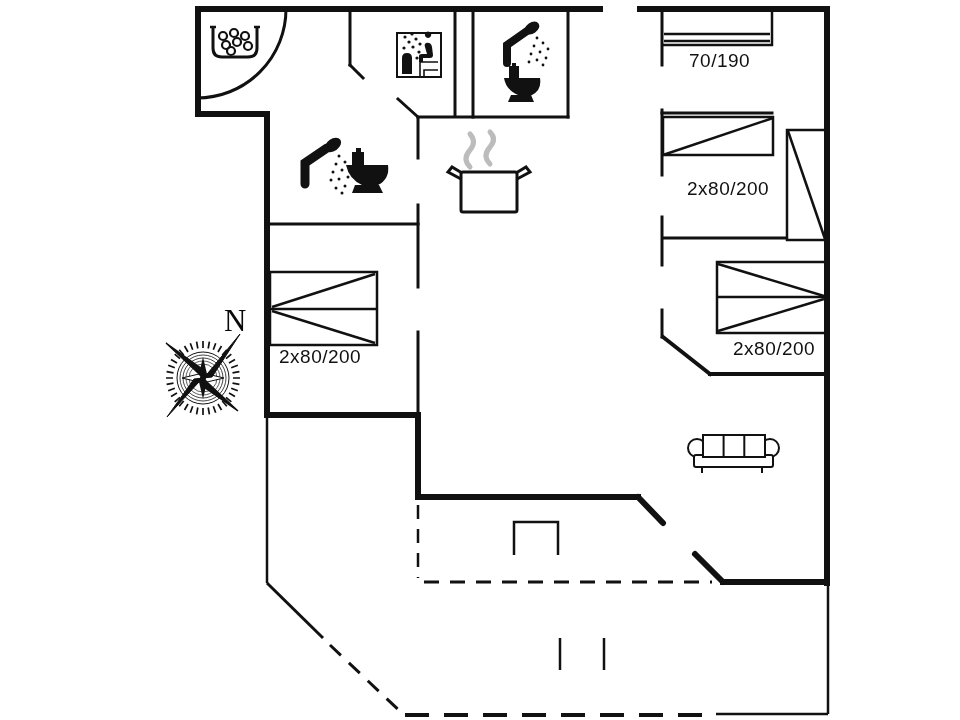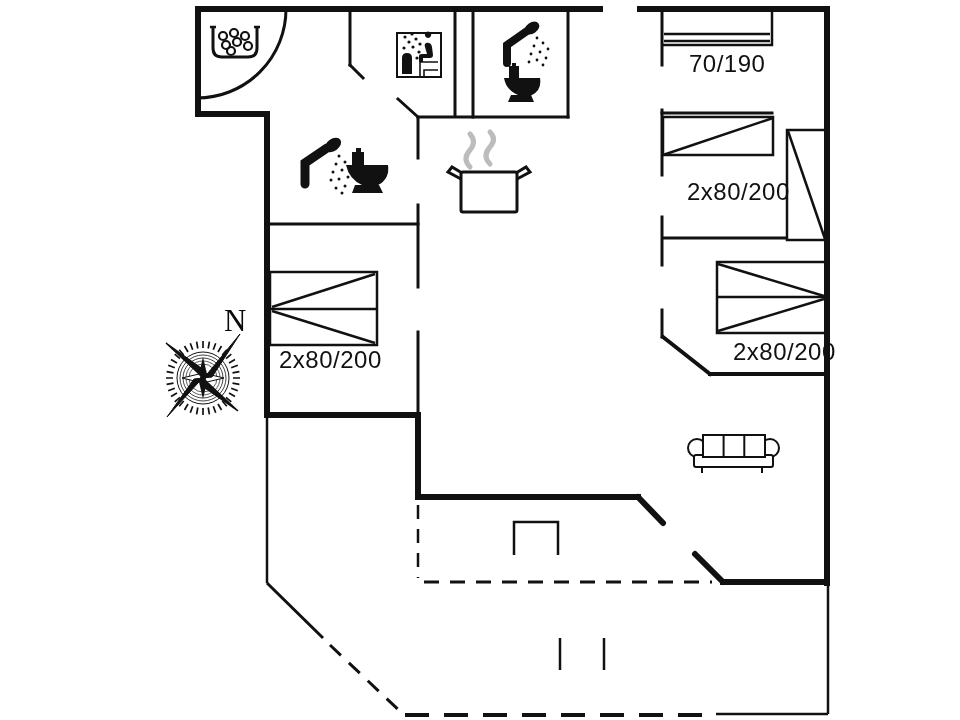--- a/index.html
+++ b/index.html
@@ -1,19 +1,19 @@
 <!DOCTYPE html>
 <html><head>
 <meta charset="utf-8">
 <style>
   html,body{margin:0;padding:0;background:#fff;}
   #stage{position:relative;width:960px;height:720px;background:#ffffff;overflow:hidden;
          font-family:"Liberation Sans", sans-serif;}
   #plan-svg{position:absolute;left:0;top:0;}
-  .bed-label{position:absolute;color:#111;font-size:24px;letter-spacing:0.5px;
+  .bed-label{position:absolute;color:#111;font-size:19px;letter-spacing:0.5px;
              font-family:"Liberation Sans", sans-serif;white-space:nowrap;}
   .north-label{position:absolute;color:#0a0a0a;font-size:31px;
                font-family:"Liberation Serif", serif;font-weight:500;}
 </style>
 </head>
 <body>
 
 <div id="stage">
   <svg id="plan-svg" width="960" height="720" viewBox="0 0 960 720">
 

